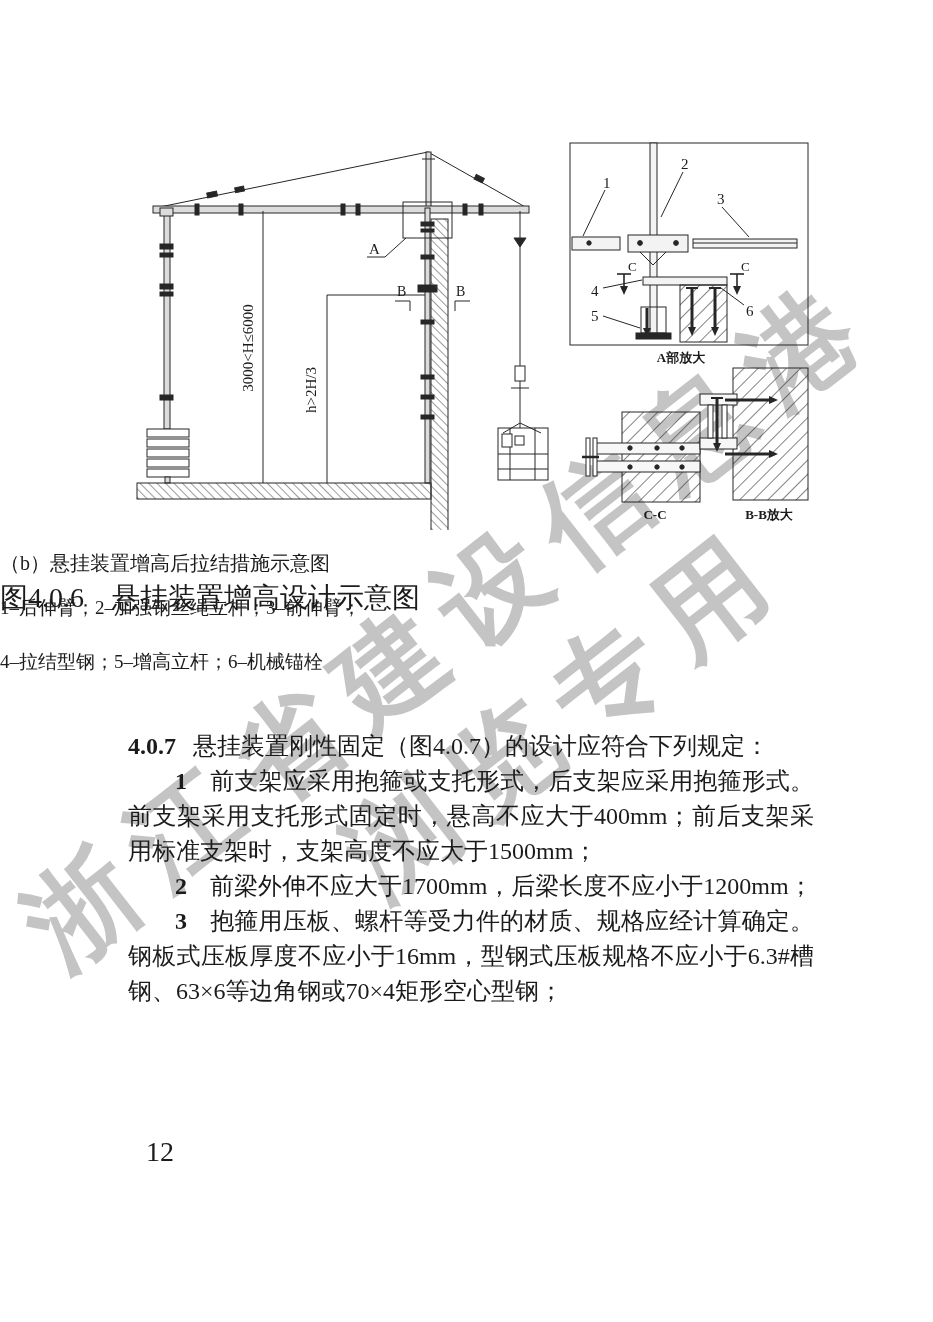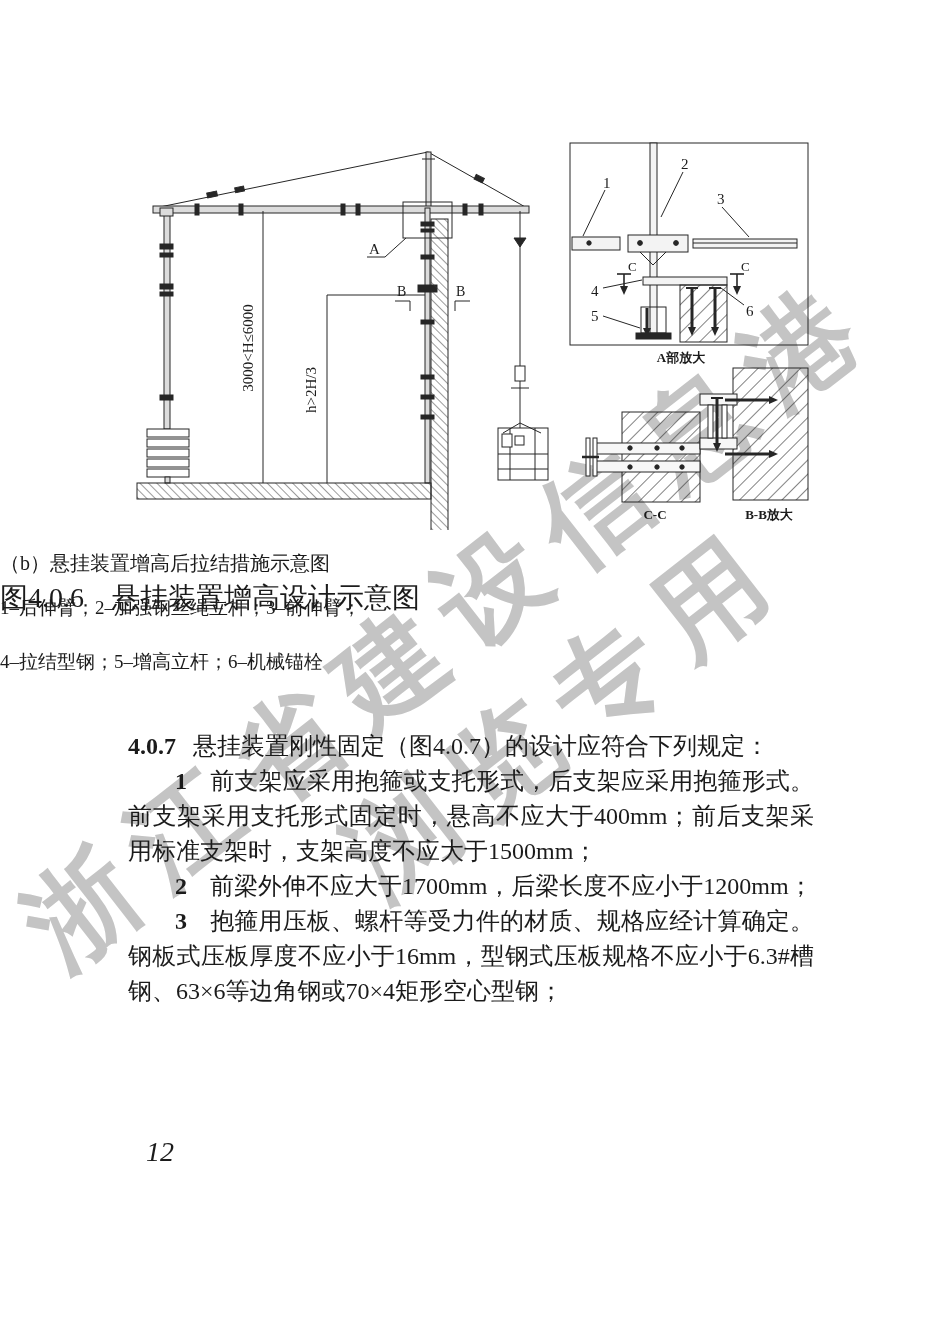--- a/index.html
+++ b/index.html
@@ -31,21 +31,21 @@
   .bodytext{
     position:absolute;left:128px;top:729px;width:686px;z-index:2;
     font-size:24px;line-height:35px;text-align:justify;text-justify:inter-character;
   }
   .bodytext p{margin:0;padding:0;}
   .bodytext p.item{text-indent:47px;}
   .clause-num{font-weight:bold;margin-right:17px;}
   .item-num{font-weight:bold;margin-right:23px;}
   .pageno{
     position:absolute;left:146px;top:1136px;z-index:2;
-    font-size:28px;font-style:italic;
+    font-size:28px;
   }
 </style>
 </head>
 <body>
 
 <div class="page">
 
   <div class="wm wm1">浙江省建设信息港</div>
   <div class="wm wm2">浏览专用</div>
 

